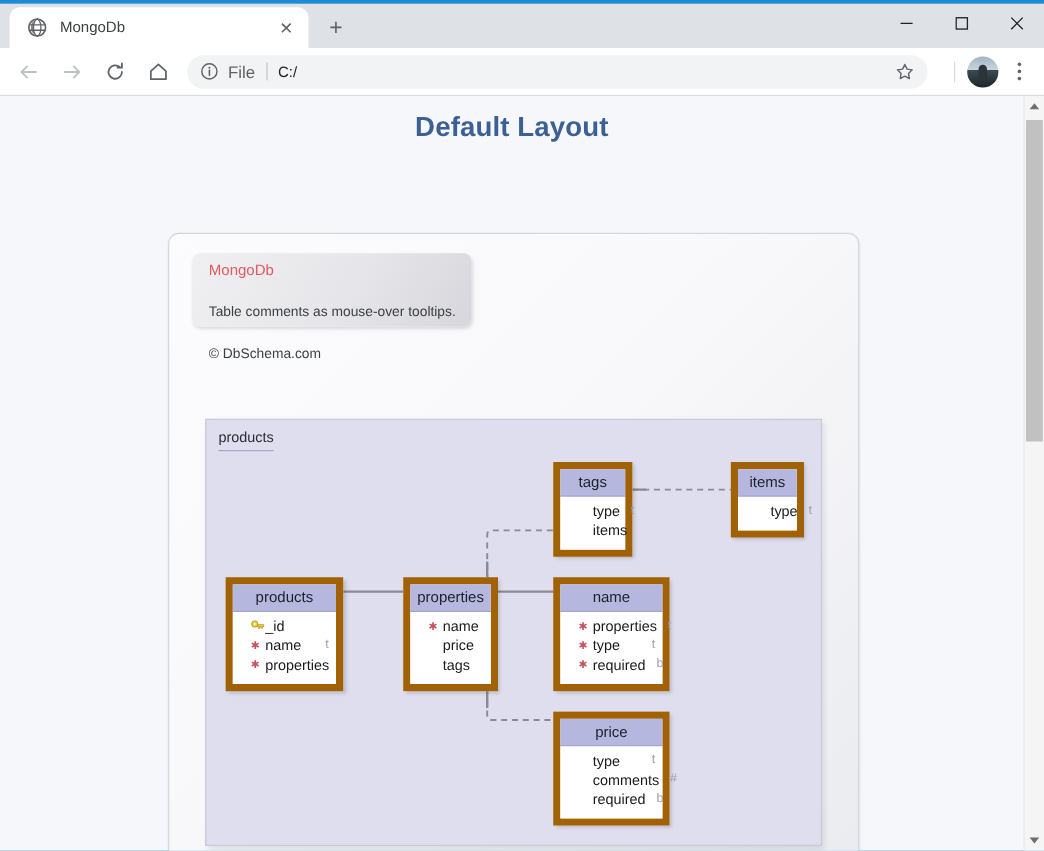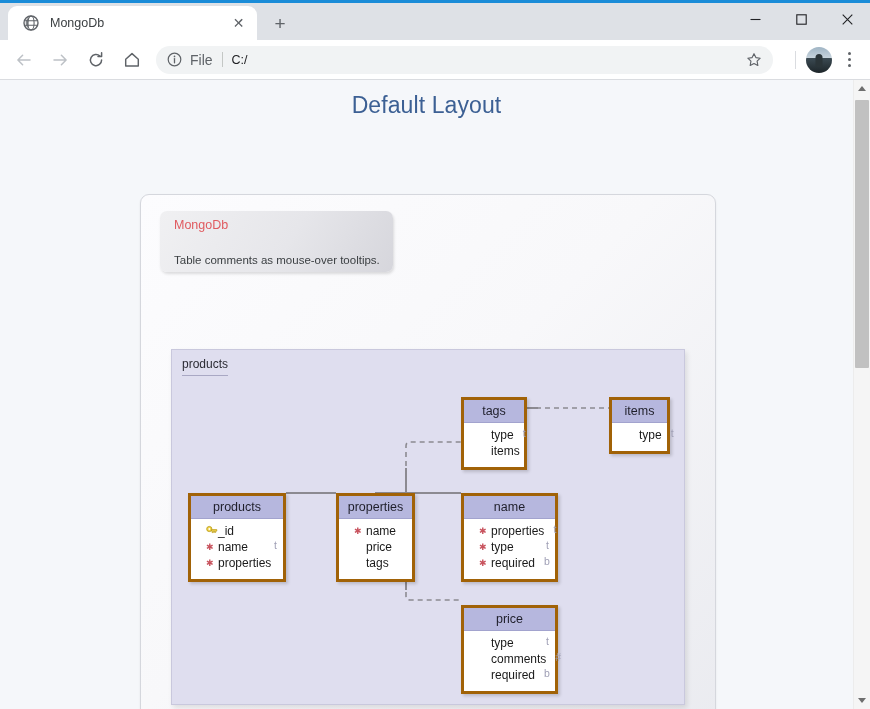--- a/index.html
+++ b/index.html
@@ -174,21 +174,21 @@
   }
   .page {
     flex: 1 1 auto;
     position: relative;
     overflow: hidden;
   }
 
   .page-title {
     text-align: center;
     font-size: 23px;
-    font-weight: 400;
+    font-weight: 700;
     color: #3c6094;
     margin-top: 12px;
     letter-spacing: 0.1px;
   }
 
   
   .card {
     position: absolute;
     left: 140px; top: 114px;
     width: 576px; height: 578px;
@@ -237,23 +237,22 @@
   .links {
     position: absolute; left: 0; top: 0;
     width: 514px; height: 356px;
     pointer-events: none;
   }
 
   
   .tbl {
     position: absolute;
     background: #ffffff;
-    border: 3px solid #a16207;
+    border: 6px solid #a16207;
     box-shadow: 2px 2px 3px rgba(0,0,0,0.17);
-    margin-top: 12px;
   }
   .tbl-head {
     background: #b6b7de;
     border-bottom: 1px solid #a2a3ce;
     height: 23px;
     display: flex; align-items: center; justify-content: center;
     font-size: 12.5px; color: #1f1f2b;
     cursor: pointer;
   }
   .tbl-body {
@@ -413,20 +412,21 @@
 
     <div class="page">
 
       <h1 class="page-title">Default Layout</h1>
 
       <div class="card">
 
         <div class="legend">
           <div class="legend-title">MongoDb</div>
           <div class="legend-line">Table comments as mouse-over tooltips.</div>
+          <div class="legend-line">© DbSchema.com</div>
         </div>
 
         <div class="diagram">
 
           <div class="diagram-label">products</div>
 
           <svg class="links" viewBox="0 0 514 356">
 
             <path d="M114 143 H164" stroke="#8c8a91" stroke-width="2" fill="none"></path>
 

